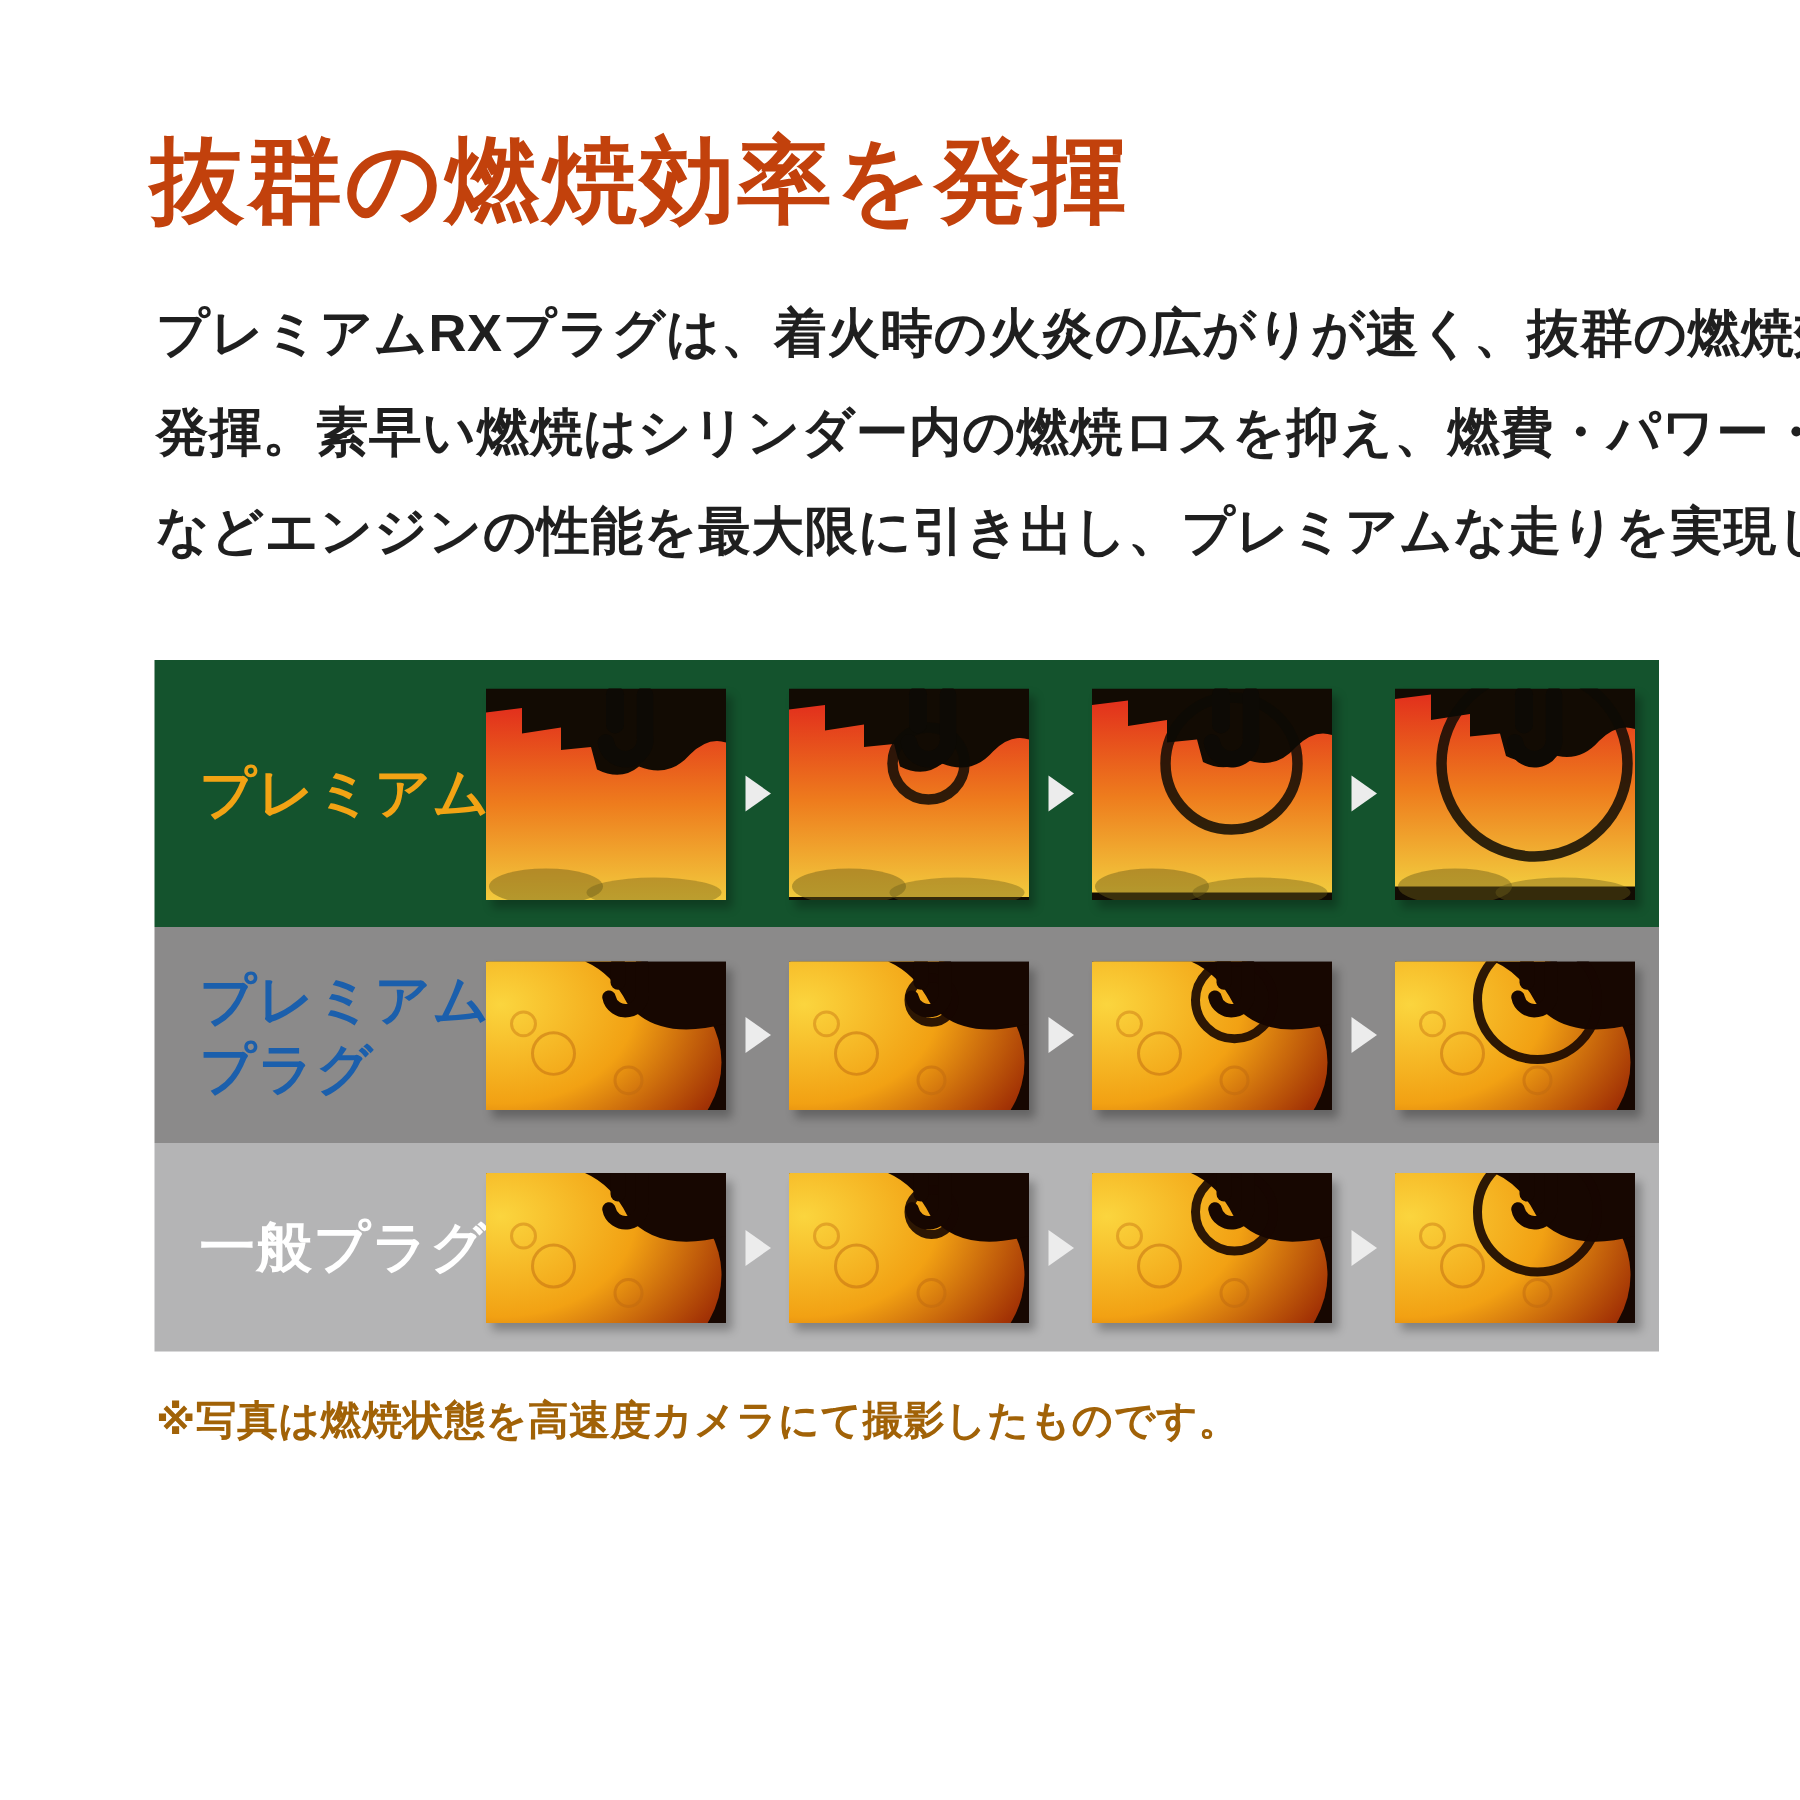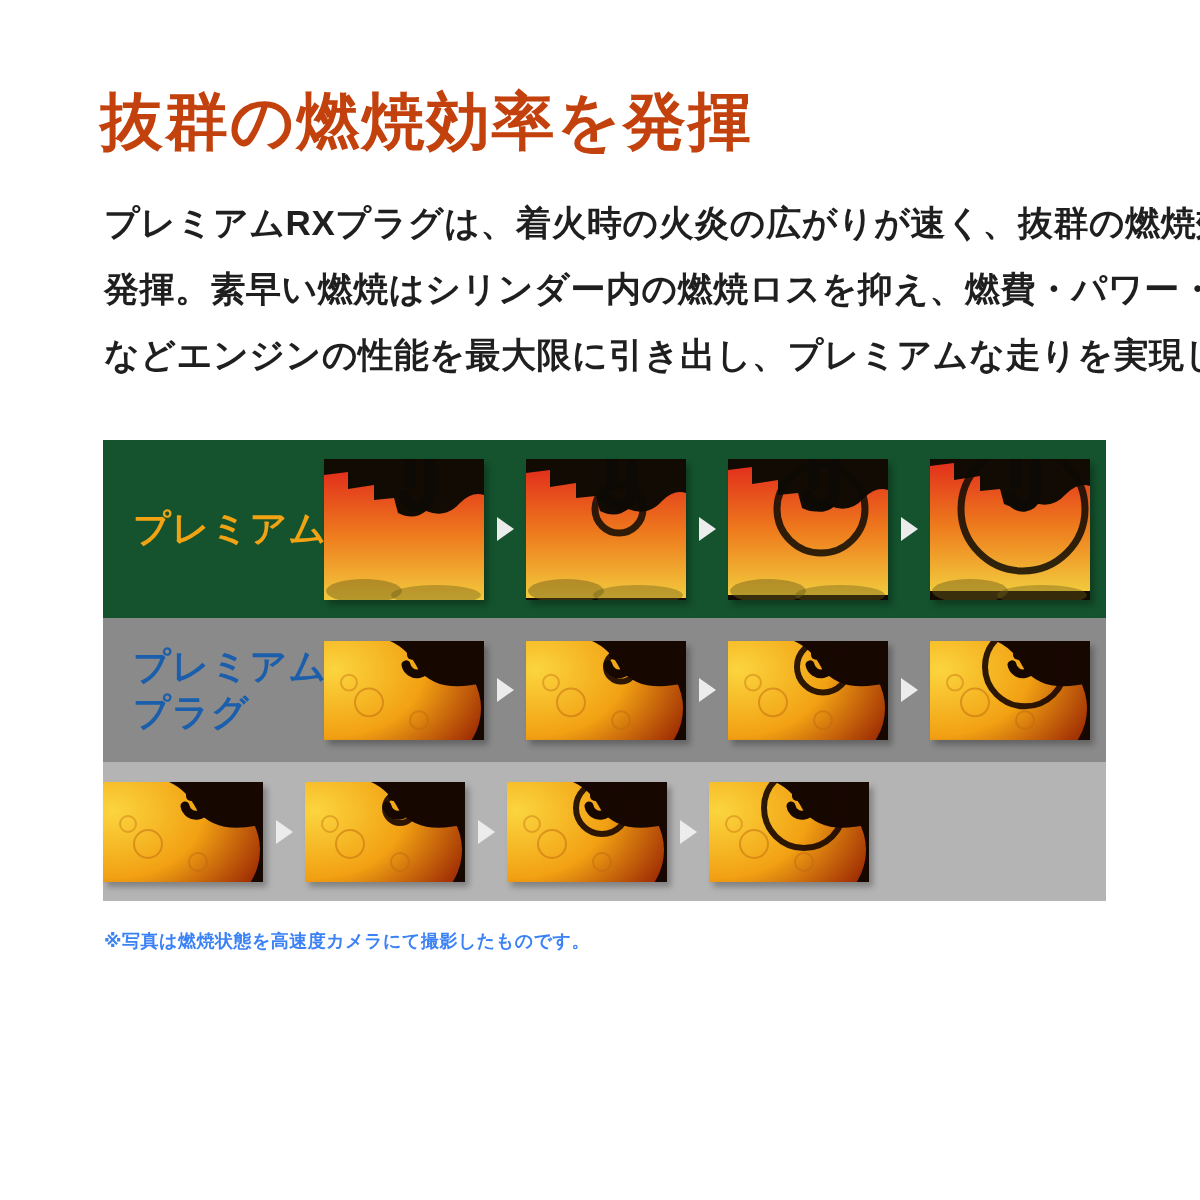--- a/index.html
+++ b/index.html
@@ -34,21 +34,21 @@
   .crow-2 .frame{height:100px;}
   .frame svg{display:block;width:100%;height:100%;}
   .arrow-box{width:42px;display:flex;justify-content:center;align-items:center;}
   .arrow{
     width:0;height:0;
     border-top:12px solid transparent;border-bottom:12px solid transparent;
     border-left:17px solid #ececec;
   }
   .footnote{
     position:absolute;left:104px;top:929px;margin:0;
-    font-size:18px;font-weight:600;color:#3b82f6;letter-spacing:0.5px;
+    font-size:27px;font-weight:600;color:#a16207;letter-spacing:0.5px;
   }
 </style>
 </head>
 <body>
 
 <div class="page">
 
   <h1 class="heading" style="color: #c2410c;">抜群の燃焼効率を発揮</h1>
 
   <p class="intro">
@@ -244,20 +244,23 @@
     <circle cx="25" cy="42" r="8" stroke="#c06a10" stroke-width="2" fill="none" opacity="0.4"></circle>
     <circle cx="95" cy="26" r="40" stroke="#170701" stroke-width="6" fill="none" opacity="0.9"></circle>
     <path d="M88,2 L88,14" stroke="#170701" stroke-width="10" fill="none" stroke-linecap="round"></path>
     <path d="M104,2 L104,20 A11,11 0 0 1 82,24" stroke="#170701" stroke-width="9" fill="none" stroke-linecap="round"></path>
   </svg>
           </div>
         </div>
     </div>
 
     <div class="crow crow-2" style="background: rgb(180, 180, 181);">
+      <div class="rlabel" style="color: rgb(255, 255, 255);">
+        <span>一般プラグ</span>
+      </div>
       <div class="frames">
           <div class="frame">
             <svg viewBox="0 0 160 100" preserveAspectRatio="none" aria-hidden="true">
     <defs>
                 <radialGradient id="g2x0" cx="0.3" cy="0.25" r="0.95">
       <stop offset="0" stop-color="#fbd53e"></stop>
                   <stop offset="0.45" stop-color="#f2a113"></stop>
                   <stop offset="0.82" stop-color="#a33305"></stop>
                   <stop offset="1" stop-color="#5e1802"></stop>
     </radialGradient>

